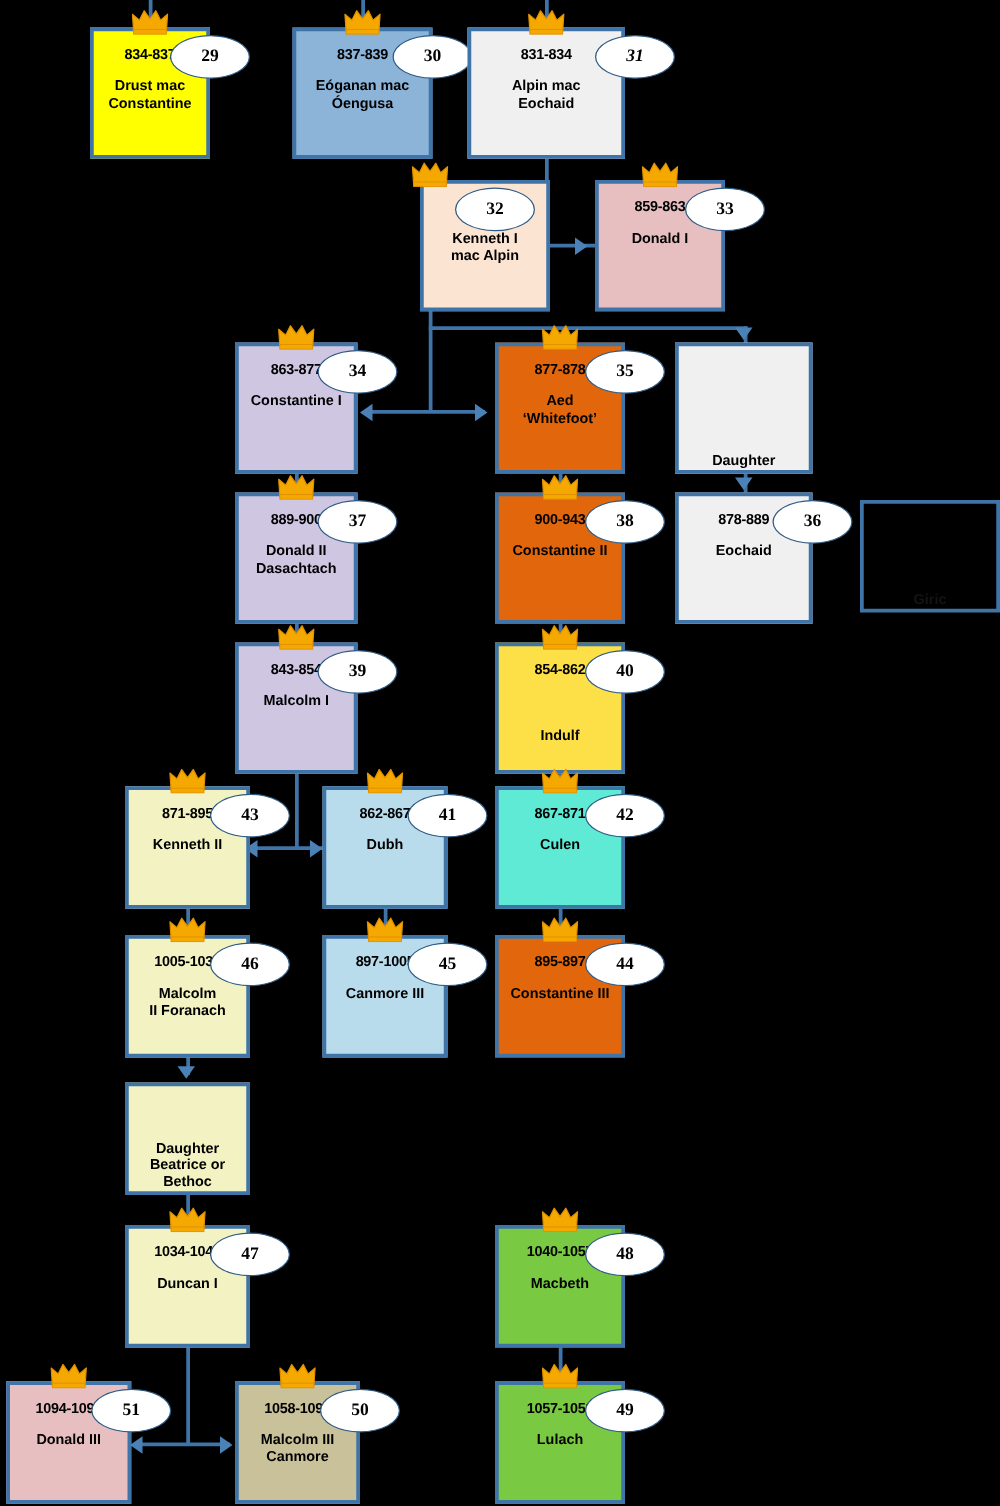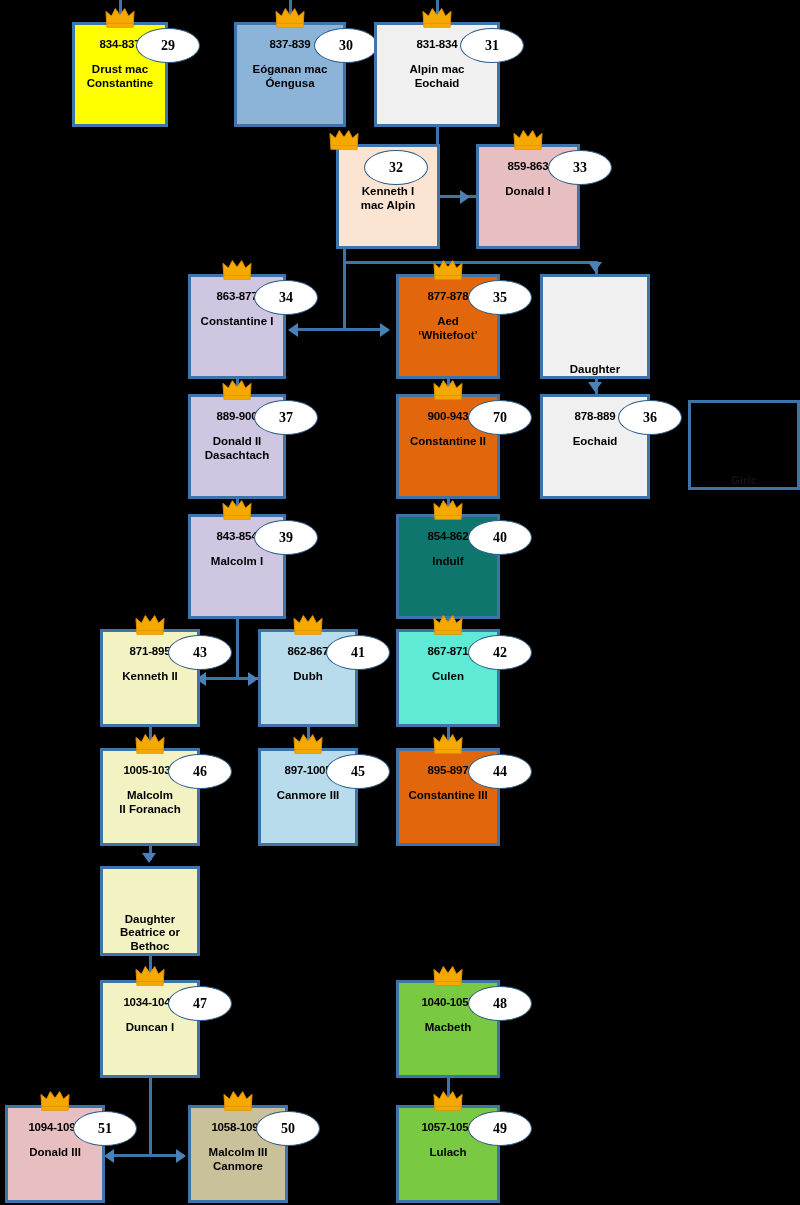--- a/index.html
+++ b/index.html
@@ -184,21 +184,21 @@
       <div class="badge" style="left: 314px; top: 28px;">30</div>
       <div class="node" style="left: 374px; top: 22px; width: 126px; height: 105px; background: rgb(240, 240, 240);">
         <div class="reign">831-834</div>
         <div class="nm">Alpin mac
 Eochaid</div>
       </div>
       <div class="crown" style="left: 422px; top: 6px;"><svg viewBox="0 0 32 22" width="30" height="22">
           <path d="M2 20 L1 5 L7 10 L11 2 L16 9 L21 2 L25 10 L31 5 L30 20 Z" fill="#f5a800" stroke="#e09000" stroke-width="1" stroke-linejoin="round"></path>
           <rect x="2" y="18" width="28" height="4" fill="#f5a800" stroke="#e09000" stroke-width="0.8"></rect>
         </svg></div>
-      <div class="badge" style="left: 460px; top: 28px;">31</div>
+      <div class="badge" style="left: 476px; top: 28px; font-style: italic;">31</div>
       <div class="node" style="left: 292px; top: 144px; width: 104px; height: 105px; background: rgb(252, 228, 210); margin-left: 44px;">
         <div class="reign">841-859</div>
         <div class="nm">Kenneth I
 mac Alpin</div>
       </div>
       <div class="crown" style="left: 329px; top: 128px;"><svg viewBox="0 0 32 22" width="30" height="22">
           <path d="M2 20 L1 5 L7 10 L11 2 L16 9 L21 2 L25 10 L31 5 L30 20 Z" fill="#f5a800" stroke="#e09000" stroke-width="1" stroke-linejoin="round"></path>
           <rect x="2" y="18" width="28" height="4" fill="#f5a800" stroke="#e09000" stroke-width="0.8"></rect>
         </svg></div>
       <div class="badge" style="left: 364px; top: 150px; font-family: Liberation Serif, serif;">32</div>
@@ -244,39 +244,39 @@
         </svg></div>
       <div class="badge" style="left: 254px; top: 400px;">37</div>
       <div class="node" style="left: 396px; top: 394px; width: 104px; height: 105px; background: rgb(226, 103, 12);">
         <div class="reign">900-943</div>
         <div class="nm">Constantine II</div>
       </div>
       <div class="crown" style="left: 433px; top: 378px;"><svg viewBox="0 0 32 22" width="30" height="22">
           <path d="M2 20 L1 5 L7 10 L11 2 L16 9 L21 2 L25 10 L31 5 L30 20 Z" fill="#f5a800" stroke="#e09000" stroke-width="1" stroke-linejoin="round"></path>
           <rect x="2" y="18" width="28" height="4" fill="#f5a800" stroke="#e09000" stroke-width="0.8"></rect>
         </svg></div>
-      <div class="badge" style="left: 468px; top: 400px;">70</div>
+      <div class="badge" style="left: 468px; top: 400px;">38</div>
       <div class="node" style="left: 540px; top: 394px; width: 110px; height: 105px; background: rgb(240, 240, 240);">
         <div class="reign">878-889</div>
         <div class="nm">Eochaid</div>
       </div>
       <div class="badge" style="left: 618px; top: 400px;">36</div>
       <div class="node ghost noreign" style="left: 688px; top: 400px; width: 112px; height: 90px; background: transparent;">
         <div class="nm">Giric</div>
       </div>
       <div class="node" style="left: 188px; top: 514px; width: 98px; height: 105px; background: rgb(207, 198, 226);">
         <div class="reign">843-854</div>
         <div class="nm">Malcolm I</div>
       </div>
       <div class="crown" style="left: 222px; top: 498px;"><svg viewBox="0 0 32 22" width="30" height="22">
           <path d="M2 20 L1 5 L7 10 L11 2 L16 9 L21 2 L25 10 L31 5 L30 20 Z" fill="#f5a800" stroke="#e09000" stroke-width="1" stroke-linejoin="round"></path>
           <rect x="2" y="18" width="28" height="4" fill="#f5a800" stroke="#e09000" stroke-width="0.8"></rect>
         </svg></div>
       <div class="badge" style="left: 254px; top: 520px;">39</div>
-      <div class="node" style="left: 396px; top: 514px; width: 104px; height: 105px; background: #0f766e;">
+      <div class="node" style="left: 396px; top: 514px; width: 104px; height: 105px; background: #fde047; gap: 28px;">
         <div class="reign">854-862</div>
         <div class="nm">Indulf</div>
       </div>
       <div class="crown" style="left: 433px; top: 498px;"><svg viewBox="0 0 32 22" width="30" height="22">
           <path d="M2 20 L1 5 L7 10 L11 2 L16 9 L21 2 L25 10 L31 5 L30 20 Z" fill="#f5a800" stroke="#e09000" stroke-width="1" stroke-linejoin="round"></path>
           <rect x="2" y="18" width="28" height="4" fill="#f5a800" stroke="#e09000" stroke-width="0.8"></rect>
         </svg></div>
       <div class="badge" style="left: 468px; top: 520px;">40</div>
       <div class="node" style="left: 100px; top: 629px; width: 100px; height: 98px; background: rgb(242, 242, 194);">
         <div class="reign">871-895</div>

